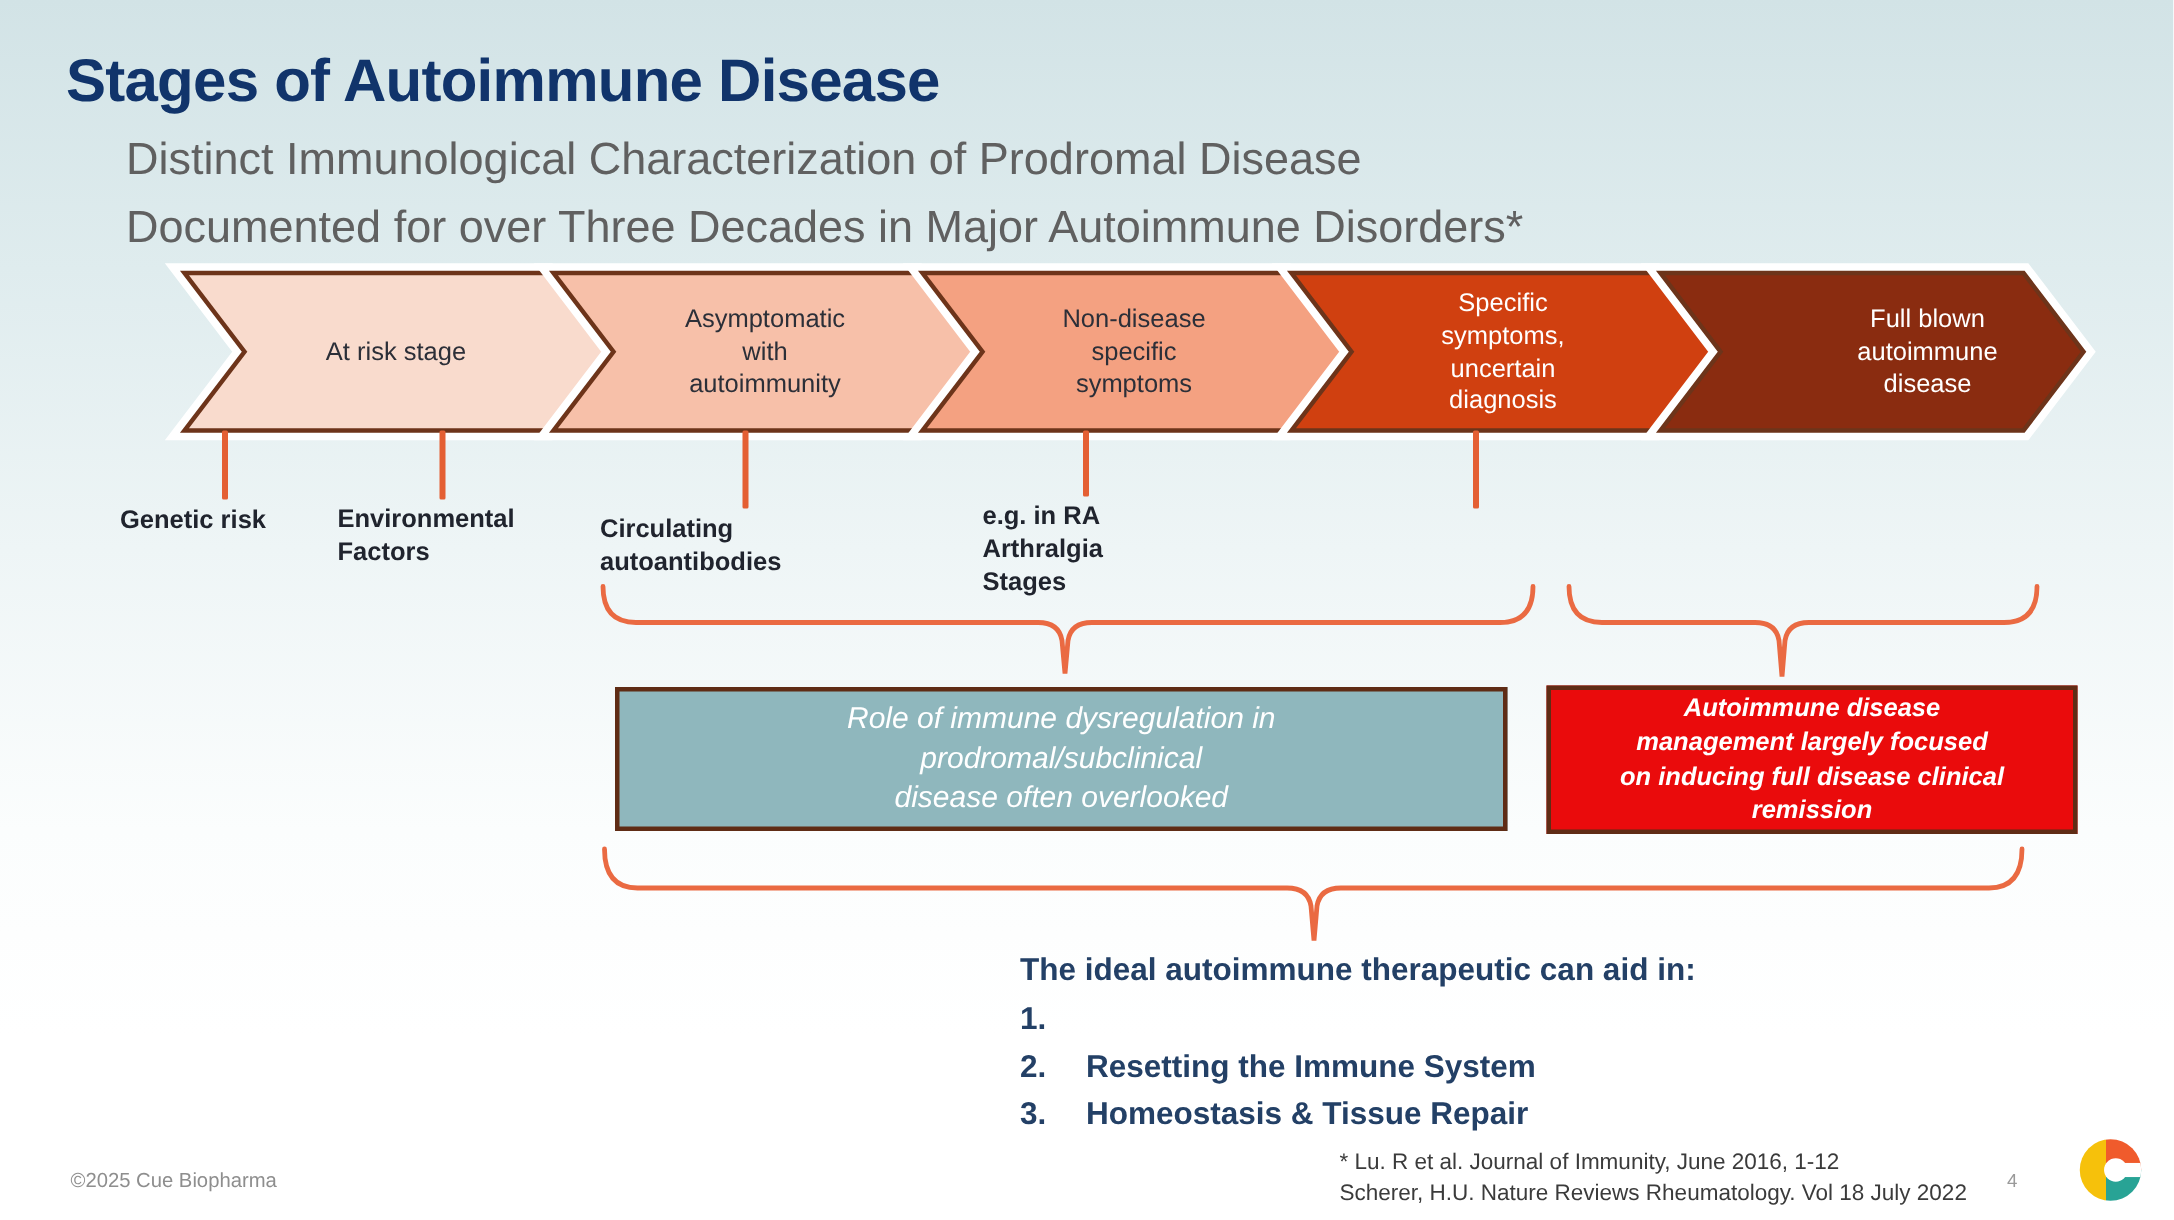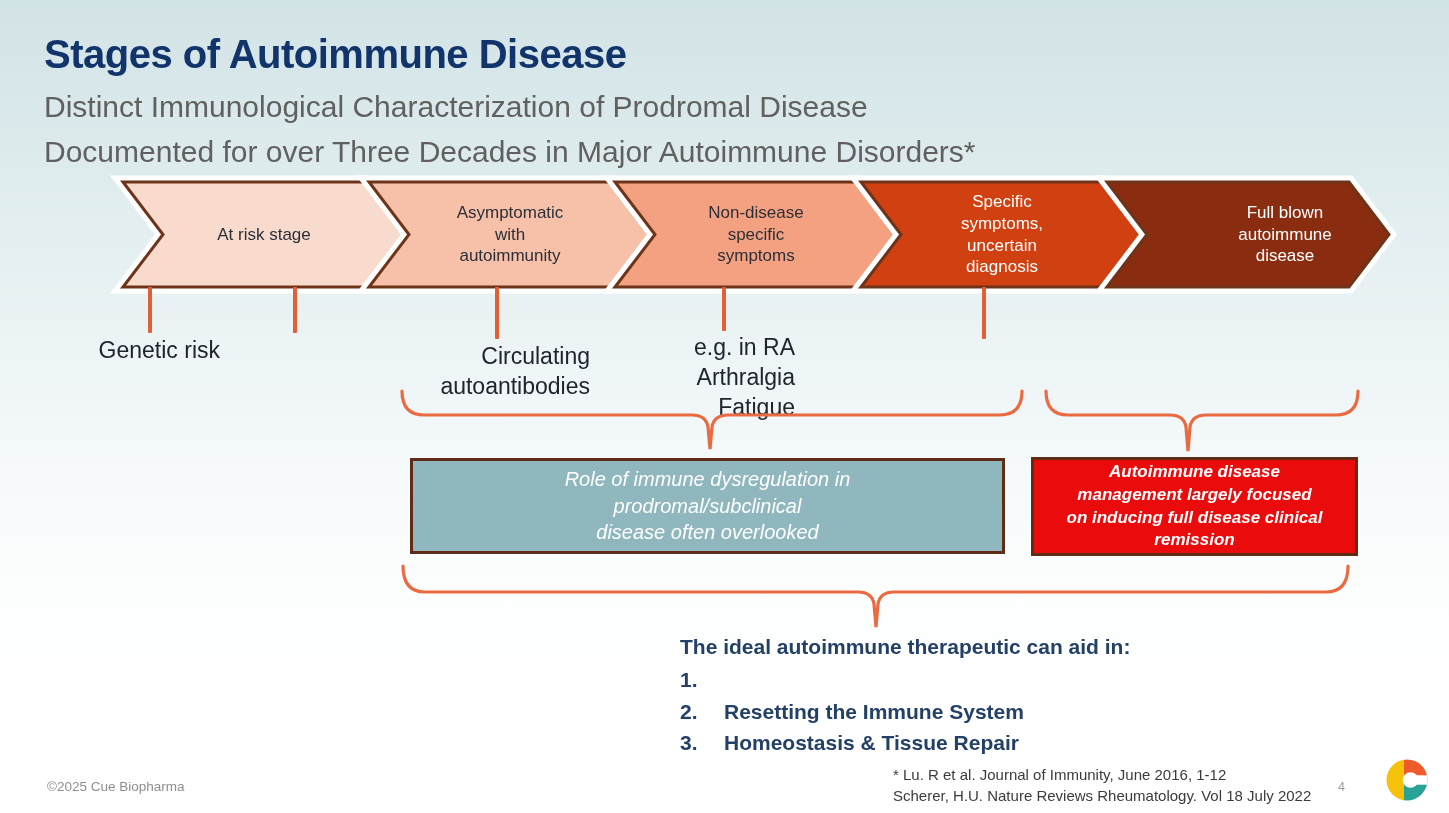--- a/index.html
+++ b/index.html
@@ -24,55 +24,56 @@
   .halo{fill:#ffffff;stroke:#ffffff;stroke-width:13;stroke-linejoin:miter;}
   .chev-main{stroke-width:3;stroke-linejoin:miter;}
   .stage-label{
     top:182px;height:105px;width:206px;
     display:flex;align-items:center;justify-content:center;
     text-align:center;font-size:17px;line-height:1.28;
     white-space:pre-line;
   }
   .stub{width:4px;border-radius:1px;}
   .annot{
-    text-align:right;font-size:23px;line-height:1.3;
+    text-align:left;font-size:17px;line-height:1.3;
     white-space:pre-line;
+    font-weight:bold;
   }
   #brace-layer{left:0;top:0;pointer-events:none;}
   #brace-layer path{fill:none;stroke-width:3.2;stroke-linecap:round;}
   .callout{
     box-sizing:border-box;
     display:flex;align-items:center;justify-content:center;
     text-align:center;color:#ffffff;font-style:italic;
     white-space:pre-line;
   }
   #teal-box{
     left:410px;top:458px;width:595px;height:96px;
     font-size:20px;line-height:1.32;
   }
   #red-box{
-    left:1031px;top:457px;width:327px;height:99px;
+    left:1031px;top:457px;width:354px;height:99px;
     font-size:17px;line-height:1.35;font-weight:bold;
   }
   #conclusion{left:680px;top:634px;width:560px;font-size:21px;line-height:1.25;font-weight:bold;}
   #conclusion .intro{margin-bottom:7px;}
   #conclusion .c-row{margin-bottom:5px;display:flex;}
   #conclusion .num{display:inline-block;width:44px;flex:0 0 44px;}
   #copyright{left:47px;top:779px;font-size:13.5px;color:#8e8e8e;}
   #citation{left:893px;top:764px;font-size:15px;line-height:1.4;color:#3b3b3b;white-space:pre-line;}
   #page-number{left:1338px;top:780px;font-size:12.5px;color:#9a9a9a;}
   #logo{left:1386px;top:759px;}
 </style>
 </head>
 <body>
 
 <div id="slide">
 
   <div id="title" class="abs" style="color: rgb(17, 52, 107);">Stages of Autoimmune Disease</div>
-  <div id="subtitle" class="abs" style="color: rgb(96, 96, 96);">Distinct Immunological Characterization of Prodromal Disease
+  <div id="subtitle" class="abs" style="color: rgb(96, 96, 96); margin-left: 40px;">Distinct Immunological Characterization of Prodromal Disease
 Documented for over Three Decades in Major Autoimmune Disorders*</div>
 
   <svg class="abs chevron" style="left:123px;top:182px" width="282" height="105">
     <polygon class="halo" points="0,0 242,0 282,52.5 242,105 0,105 40,52.5"></polygon>
     <polygon class="chev-main" points="0,0 242,0 282,52.5 242,105 0,105 40,52.5" fill="#f9dbcd" stroke="#6d341a"></polygon>
   </svg>
   <svg class="abs chevron" style="left:369px;top:182px" width="282" height="105">
     <polygon class="halo" points="0,0 242,0 282,52.5 242,105 0,105 40,52.5"></polygon>
     <polygon class="chev-main" points="0,0 242,0 282,52.5 242,105 0,105 40,52.5" fill="#f7c0a9" stroke="#6d341a"></polygon>
   </svg>
@@ -104,25 +105,27 @@
 autoimmune
 disease</div>
 
   <div class="abs stub" style="left: 148px; top: 287px; height: 46px; background-color: rgb(228, 95, 51);"></div>
   <div class="abs stub" style="left: 293px; top: 287px; height: 46px; background-color: rgb(228, 95, 51);"></div>
   <div class="abs stub" style="left: 495px; top: 287px; height: 52px; background-color: rgb(228, 95, 51);"></div>
   <div class="abs stub" style="left: 722px; top: 287px; height: 44px; background-color: rgb(228, 95, 51);"></div>
   <div class="abs stub" style="left: 982px; top: 287px; height: 52px; background-color: rgb(228, 95, 51);"></div>
 
   <div class="abs annot" style="left: 80px; top: 336px; width: 140px; color: rgb(32, 36, 46);">Genetic risk</div>
+  <div class="abs annot" style="left: 225px; top: 335px; width: 160px; color: rgb(32, 36, 46);">Environmental
+Factors</div>
   <div class="abs annot" style="left: 400px; top: 342px; width: 190px; color: rgb(32, 36, 46);">Circulating
 autoantibodies</div>
   <div class="abs annot" style="left: 655px; top: 333px; width: 140px; color: rgb(32, 36, 46);">e.g. in RA
 Arthralgia
-Fatigue</div>
+Stages</div>
 
   <svg id="brace-layer" class="abs" width="1449" height="813">
     <path d="M 402 391 Q 402 415 424 415 L 692 415 Q 706 415 708 427 L 710 449 L 712 427 Q 714 415 728 415 L 1000 415 Q 1022 415 1022 391" stroke="#ea6a42"></path>
     <path d="M 1046 391 Q 1046 415 1068 415 L 1170 415 Q 1184 415 1186 427 L 1188 451 L 1190 427 Q 1192 415 1206 415 L 1336 415 Q 1358 415 1358 391" stroke="#ea6a42"></path>
     <path d="M 403 566 Q 403 592 425 592 L 858 592 Q 872 592 874 604 L 876 627 L 878 604 Q 880 592 894 592 L 1326 592 Q 1348 592 1348 566" stroke="#ea6a42"></path>
   </svg>
 
   <div id="teal-box" class="abs callout" style="border: 3px solid rgb(95, 44, 21); background-color: rgb(143, 183, 189);">Role of immune dysregulation in
 prodromal/subclinical
 disease often overlooked</div>

